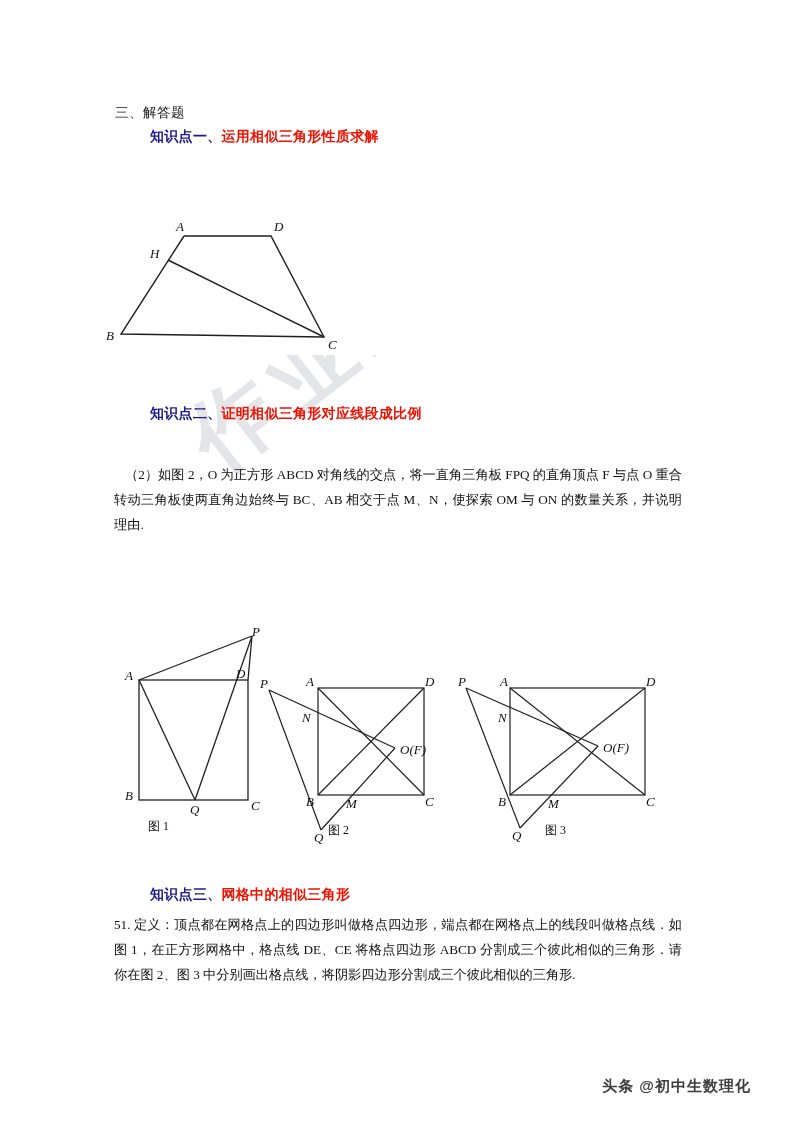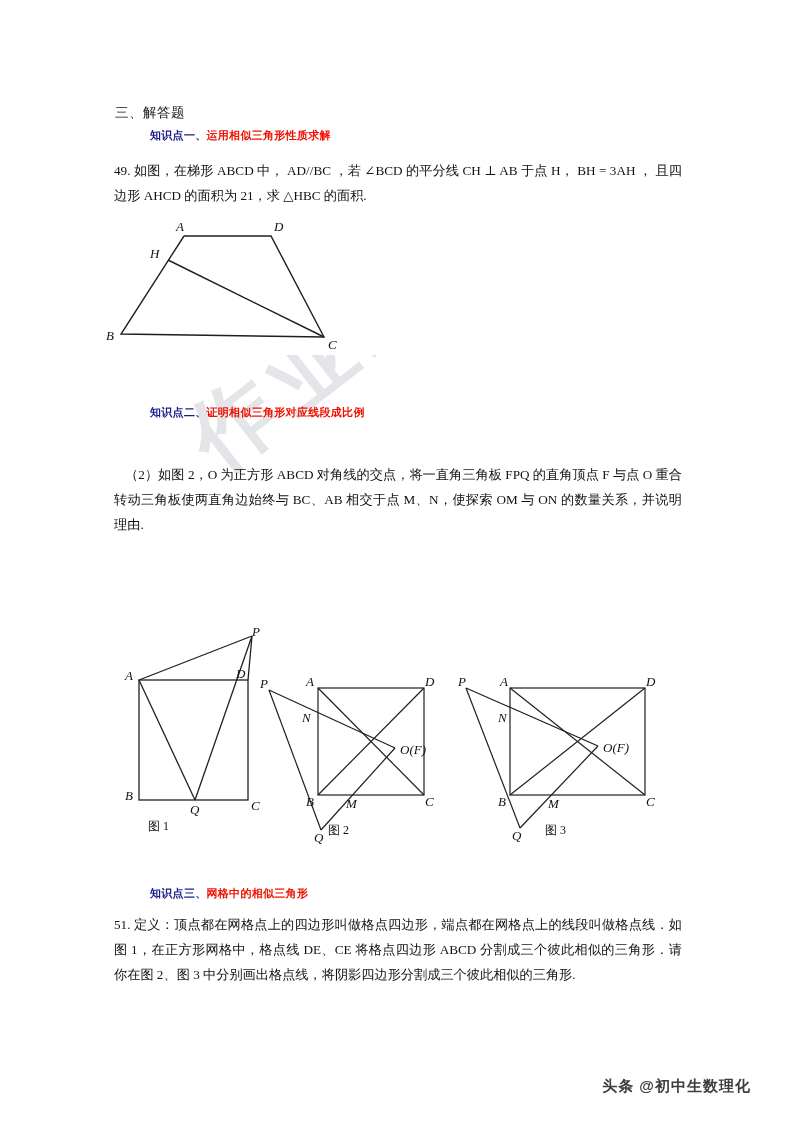--- a/index.html
+++ b/index.html
@@ -62,21 +62,21 @@
     font-size: 13.5px;
     color: #111111;
     letter-spacing: 0.5px;
   }
 
   .kp {
     position: absolute;
     left: 150px;
     font-family: "Liberation Sans", sans-serif;
     font-weight: 700;
-    font-size: 11px;
+    font-size: 14px;
     white-space: nowrap;
     letter-spacing: 0.3px;
   }
   .kp .kp-prefix { color: #1a1a8c; }
   .kp .kp-body   { color: #ee1100; }
 
   #kp1 { top: 128px; }
   #kp2 { top: 405px; }
   #kp3 { top: 886px; }
 
@@ -150,25 +150,20 @@
   </div>
 
   <div class="content">
 
     <div class="section-title">三、解答题</div>
 
     <div class="kp" id="kp1">
       <span class="kp-prefix">知识点一、</span><span class="kp-body">运用相似三角形性质求解</span>
     </div>
 
-    <div class="para" id="p49">
-      <span>49.</span>
-      <span>如图，在梯形 ABCD 中， AD//BC ，若 ∠BCD 的平分线 CH ⊥ AB 于点 H， BH = 3AH ，</span>
-      <span>且四边形 AHCD 的面积为 21，求 △HBC 的面积.</span>
-    </div>
 
     <div class="figbox" id="fig-trap">
       <svg width="260" height="150" viewBox="0 0 260 150" aria-hidden="true">
 
         <polyline points="78,23 165,23 218,124 15,121 78,23" fill="none" stroke="#1f1f1f" stroke-width="1.4"></polyline>
         <line x1="62" y1="47" x2="218" y2="124" stroke="#1f1f1f" stroke-width="1.4"></line>
         <text class="lbl" x="70" y="18">A</text>
         <text class="lbl" x="168" y="18">D</text>
         <text class="lbl" x="44" y="45">H</text>
         <text class="lbl" x="0" y="127">B</text>

